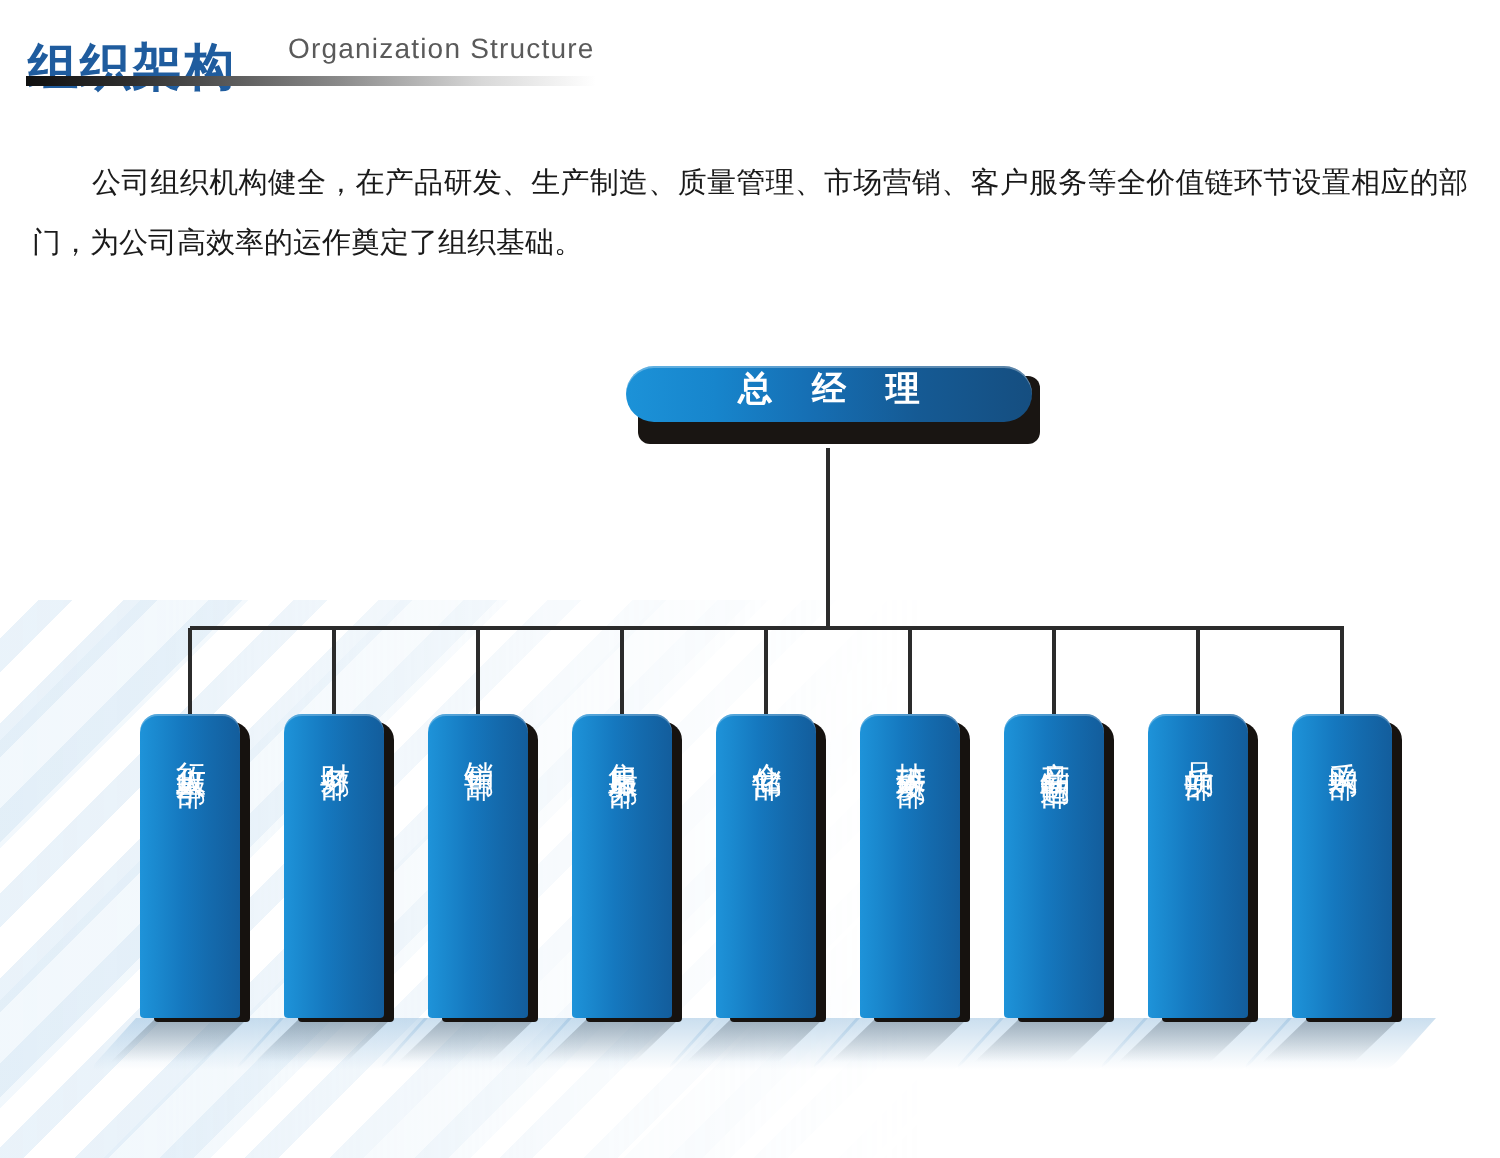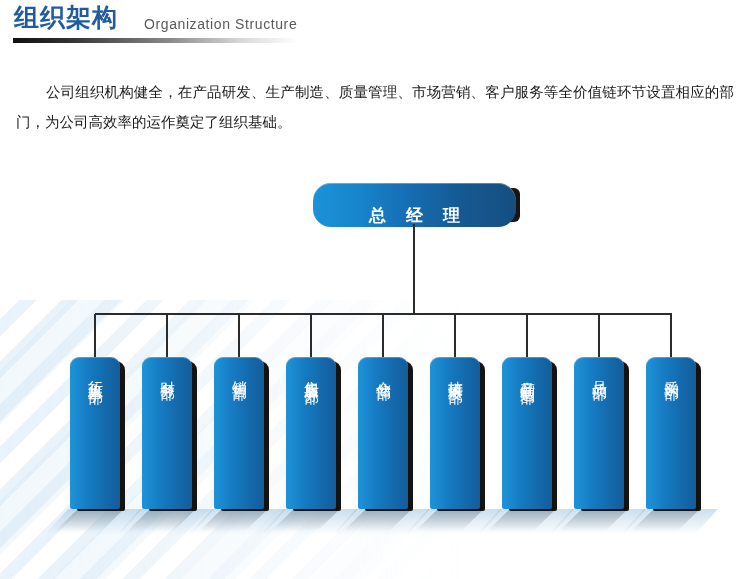--- a/index.html
+++ b/index.html
@@ -25,22 +25,22 @@
       repeating-linear-gradient(135deg,
         rgba(222,237,248,.5) 0px, rgba(222,237,248,.5) 38px,
         rgba(255,255,255,0) 38px, rgba(255,255,255,0) 92px);
     -webkit-mask-image:linear-gradient(to right, rgba(0,0,0,.95) 0%, rgba(0,0,0,.75) 38%, rgba(0,0,0,.25) 62%, rgba(0,0,0,0) 80%);
     mask-image:linear-gradient(to right, rgba(0,0,0,.95) 0%, rgba(0,0,0,.75) 38%, rgba(0,0,0,.25) 62%, rgba(0,0,0,0) 80%);
   }
 
   
   #header{position:absolute;left:0;top:0;width:750px;height:52px;z-index:5;}
   #title-cn{
-    position:absolute;left:14px;top:5px;
-    font-family:Liberation Mono, monospace;
+    position:absolute;left:14px;top:20px;
+    font-family:Liberation Serif, serif;
     font-size:25px;font-weight:bold;color:#1F5C9E;letter-spacing:1px;
     line-height:30px;
   }
   #title-en{
     position:absolute;left:144px;top:14px;
     font-family:"Liberation Sans",sans-serif;
     font-size:14px;color:#5A5A5A;letter-spacing:.6px;line-height:20px;
   }
   #title-rule{
     position:absolute;left:13px;top:38px;width:285px;height:5px;
@@ -60,26 +60,26 @@
 
   
   #gm-node{
     position:absolute;left:313px;top:183px;width:203px;height:36px;
   }
   #gm-shadow{
     position:absolute;left:6px;top:5px;width:201px;height:34px;
     background:#191512;border-radius:6px;
   }
   #gm-box{
-    position:absolute;left:0;top:0;width:203px;height:44px;
+    position:absolute;left:0;top:0;width:203px;height:28px;
     border-radius:18px;
     background:linear-gradient(to right,#1C92D8 0%,#1785CC 22%,#16考6FB4 45%,#155A94 72%,#154E80 100%);
     background:linear-gradient(to right,#1C92D8 0%,#1785CC 22%,#166FB4 45%,#155A94 72%,#154E80 100%);
     box-shadow:inset 0 1px 0 rgba(255,255,255,.30);
-    display:flex;align-items:flex-end;justify-content:center;
+    display:flex;align-items:flex-start;justify-content:center;
   }
   #gm-label{
     font-family:"DejaVu Sans","Liberation Sans",sans-serif;
     font-size:17px;font-weight:bold;color:#ffffff;letter-spacing:7px;
     text-indent:7px;
   }
 
   
   .conn{position:absolute;background:#2b2b2b;}
   #conn-vert-main{left:413px;top:224px;width:2px;height:90px;}

